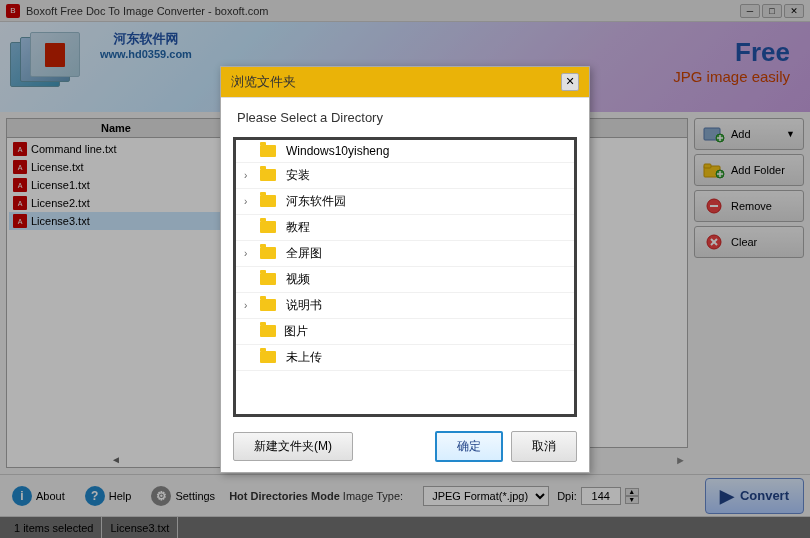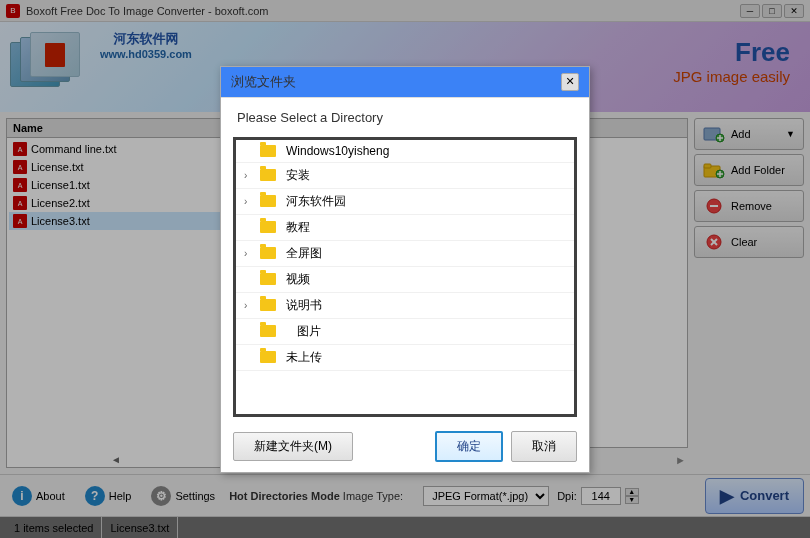--- a/index.html
+++ b/index.html
@@ -19,21 +19,21 @@
     
     .header-banner { background: linear-gradient(135deg, #e8f4ff 0%, #c8e8ff 30%, #d0b8e8 70%, #c8a0e0 100%); height: 90px; display: flex; align-items: center; padding: 0 10px; position: relative; overflow: hidden; }
     .header-logo { display: flex; flex-direction: column; align-items: center; }
     .header-text { position: absolute; right: 20px; top: 15px; text-align: right; }
 
     
     .content-area { flex: 1; display: flex; padding: 6px; gap: 6px; }
 
     
     .file-list-panel { width: 220px; border: 1px solid #aaa; background: white; display: flex; flex-direction: column; }
-    .file-list-header { background: #e0e0e0; padding: 3px 6px; font-size: 11px; font-weight: bold; border-bottom: 1px solid #aaa; }
+    .file-list-header { background: #e0e0e0; padding: 3px 6px; font-size: 11px; font-weight: bold; border-bottom: 1px solid #aaa; text-align: center; }
     .file-list-items { flex: 1; overflow-y: auto; padding: 2px; }
     .file-item { display: flex; align-items: center; gap: 4px; padding: 2px 4px; font-size: 11px; cursor: pointer; }
     .file-item.selected { background: #cce8ff; }
     .file-icon { width: 14px; height: 14px; background: #cc0000; border-radius: 1px; display: flex; align-items: center; justify-content: center; font-size: 7px; color: white; flex-shrink: 0; }
     .scroll-arrow { text-align: center; padding: 2px; color: #666; font-size: 10px; }
 
     
     .right-panel { flex: 1; display: flex; flex-direction: column; gap: 4px; }
     .output-panel { border: 1px solid #aaa; background: white; flex: 1; }
     .output-header { background: #e0e0e0; padding: 3px 6px; font-size: 11px; border-bottom: 1px solid #aaa; }
@@ -62,21 +62,21 @@
     .convert-btn { background: linear-gradient(to bottom, #e0eeff, #b0ccff); border: 1px solid #6688cc; border-radius: 4px; padding: 6px 14px; display: flex; align-items: center; gap: 6px; cursor: pointer; font-size: 13px; font-weight: bold; color: #224488; margin-left: auto; height: 36px; }
     .convert-icon { font-size: 18px; }
 
     
     .status-bar { background: #737373; border-top: 1px solid #ccc; height: 22px; display: flex; align-items: center; padding: 0 6px; font-size: 11px; gap: 0; }
     .status-item { padding: 0 8px; border-right: 1px solid #ccc; height: 100%; display: flex; align-items: center; }
 
     
     .modal-overlay { position: absolute; top: 0; left: 0; width: 100%; height: 100%; background: rgba(0,0,0,0.3); display: flex; align-items: center; justify-content: center; z-index: 100; }
     .modal { background: white; border: 1px solid #aaa; width: 370px; box-shadow: 2px 2px 8px rgba(0,0,0,0.3); }
-    .modal-title-bar { background: #3b82f6; border-bottom: 1px solid #ddd; padding: 6px 10px; display: flex; align-items: center; justify-content: space-between; }
+    .modal-title-bar { background: #eab308; border-bottom: 1px solid #ddd; padding: 6px 10px; display: flex; align-items: center; justify-content: space-between; }
     .modal-title { font-size: 13px; font-weight: normal; color: #333; }
     .modal-close { width: 18px; height: 18px; border: 1px solid #aaa; background: #e0e0e0; cursor: pointer; display: flex; align-items: center; justify-content: center; font-size: 11px; border-radius: 2px; }
     .modal-header { padding: 12px 16px 8px; font-size: 13px; color: #333; }
     .modal-tree { border: 3px solid #404040; margin: 4px 12px; height: 280px; overflow-y: auto; background: white; }
     .tree-item { display: flex; align-items: center; gap: 4px; padding: 4px 8px; font-size: 12px; cursor: pointer; border-bottom: 1px solid #f0f0f0; }
     .tree-expand { width: 12px; font-size: 10px; color: #666; }
     .folder-icon { width: 16px; height: 12px; background: #f5c518; border-radius: 1px; display: inline-block; position: relative; }
     .folder-icon::before { content: ''; display: block; width: 6px; height: 3px; background: #f5c518; position: absolute; top: -3px; left: 0; border-radius: 1px 1px 0 0; }
     .modal-buttons { padding: 10px 12px; display: flex; gap: 8px; justify-content: space-between; align-items: center; }
     .modal-btn { padding: 5px 20px; border: 1px solid #aaa; background: linear-gradient(to bottom, #f5f5f5, #e0e0e0); cursor: pointer; font-size: 12px; border-radius: 2px; }
@@ -290,21 +290,21 @@
           <span style="margin-left:6px;">视频</span>
         </div>
         <div class="tree-item">
           <span class="tree-expand">›</span>
           <span class="folder-icon"></span>
           <span style="margin-left:6px;">说明书</span>
         </div>
         <div class="tree-item">
           <span class="tree-expand"></span>
           <span class="folder-icon"></span>
-          <span style="margin-left:17px;">图片</span>
+          <span style="margin-left:4px;">图片</span>
         </div>
         <div class="tree-item">
           <span class="tree-expand"></span>
           <span class="folder-icon"></span>
           <span style="margin-left:6px;">未上传</span>
         </div>
 
       </div>
       <div class="modal-buttons">
         <button class="modal-btn">新建文件夹(M)</button>

